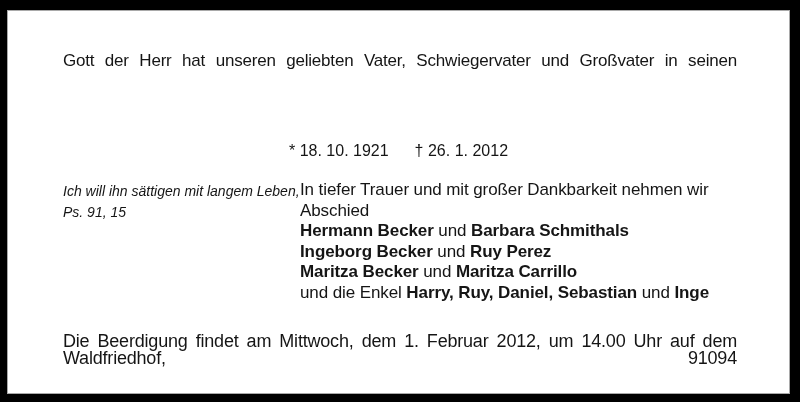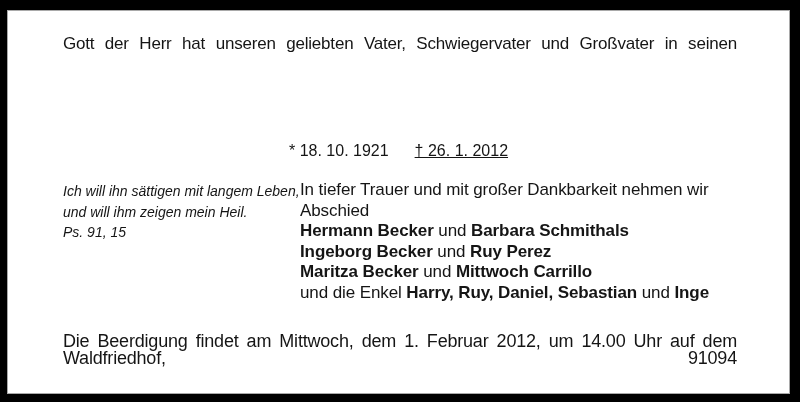--- a/index.html
+++ b/index.html
@@ -23,37 +23,37 @@
   .paper {
     position: absolute;
     left: 7px; top: 10px; right: 10px; bottom: 8px;
     background: var(--paper);
     border: 1px solid var(--hairline);
     color: var(--text);
   }
   .paper > * { position: absolute; }
 
   .opening {
-    left: 55px; top: 21px; width: 674px;
+    left: 55px; top: 38px; width: 674px;
     font-size: 17px; line-height: 23px;
     letter-spacing: -0.2px;
   }
   .name {
     left: 0; right: 0; top: 88px;
     text-align: center;
     font-size: 45px; line-height: 45px;
     font-weight: 700;
     letter-spacing: -0.4px;
   }
   .dates {
     left: 0; right: 0; top: 131px;
     text-align: center;
     font-size: 16px; line-height: 18px;
   }
-  .dates .death { margin-left: 26px; text-decoration: underline; }
+  .dates .death { margin-left: 26px; }
   .scripture {
     left: 55px; top: 170px; width: 230px;
     font-size: 14px; line-height: 20.5px;
     font-style: italic;
     white-space: nowrap;
   }
   .mourning {
     left: 292px; top: 169px; width: 453px;
     font-size: 17px; line-height: 20.5px;
     letter-spacing: -0.1px;
@@ -76,30 +76,29 @@
         <div class="line jline">Gott der Herr hat unseren geliebten Vater, Schwiegervater und Großvater in seinen</div>
       </div>
 
 
     <div class="dates">
       <span class="birth">* 18. 10. 1921</span><span class="death">† 26. 1. 2012</span>
     </div>
 
     <div class="scripture">
         <div class="line">Ich will ihn sättigen mit langem Leben,</div>
-        <div class="line">und will ihm zeigen mein Heil.</div>
         <div class="line">Ps. 91, 15</div>
       </div>
 
     <div class="mourning">
         <div class="line"><span>In tiefer Trauer und mit großer Dankbarkeit nehmen wir</span></div>
         <div class="line"><span>Abschied</span></div>
         <div class="line"><span class="b">Hermann Becker</span><span> und </span><span class="b">Barbara Schmithals</span></div>
         <div class="line"><span class="b">Ingeborg Becker</span><span> und </span><span class="b">Ruy Perez</span></div>
-        <div class="line"><span class="b">Maritza Becker</span><span> und </span><span class="b">Mittwoch Carrillo</span></div>
+        <div class="line"><span class="b">Maritza Becker</span><span> und </span><span class="b">Maritza Carrillo</span></div>
         <div class="line"><span>und die Enkel </span><span class="b">Harry, Ruy, Daniel, Sebastian</span><span> und </span><span class="b">Inge</span></div>
       </div>
 
     <div class="funeral">
         <div class="line jline">Die Beerdigung findet am Mittwoch, dem 1. Februar 2012, um 14.00 Uhr auf dem Waldfriedhof, 91094</div>
       </div>
 
   </div>
 </div>
 

